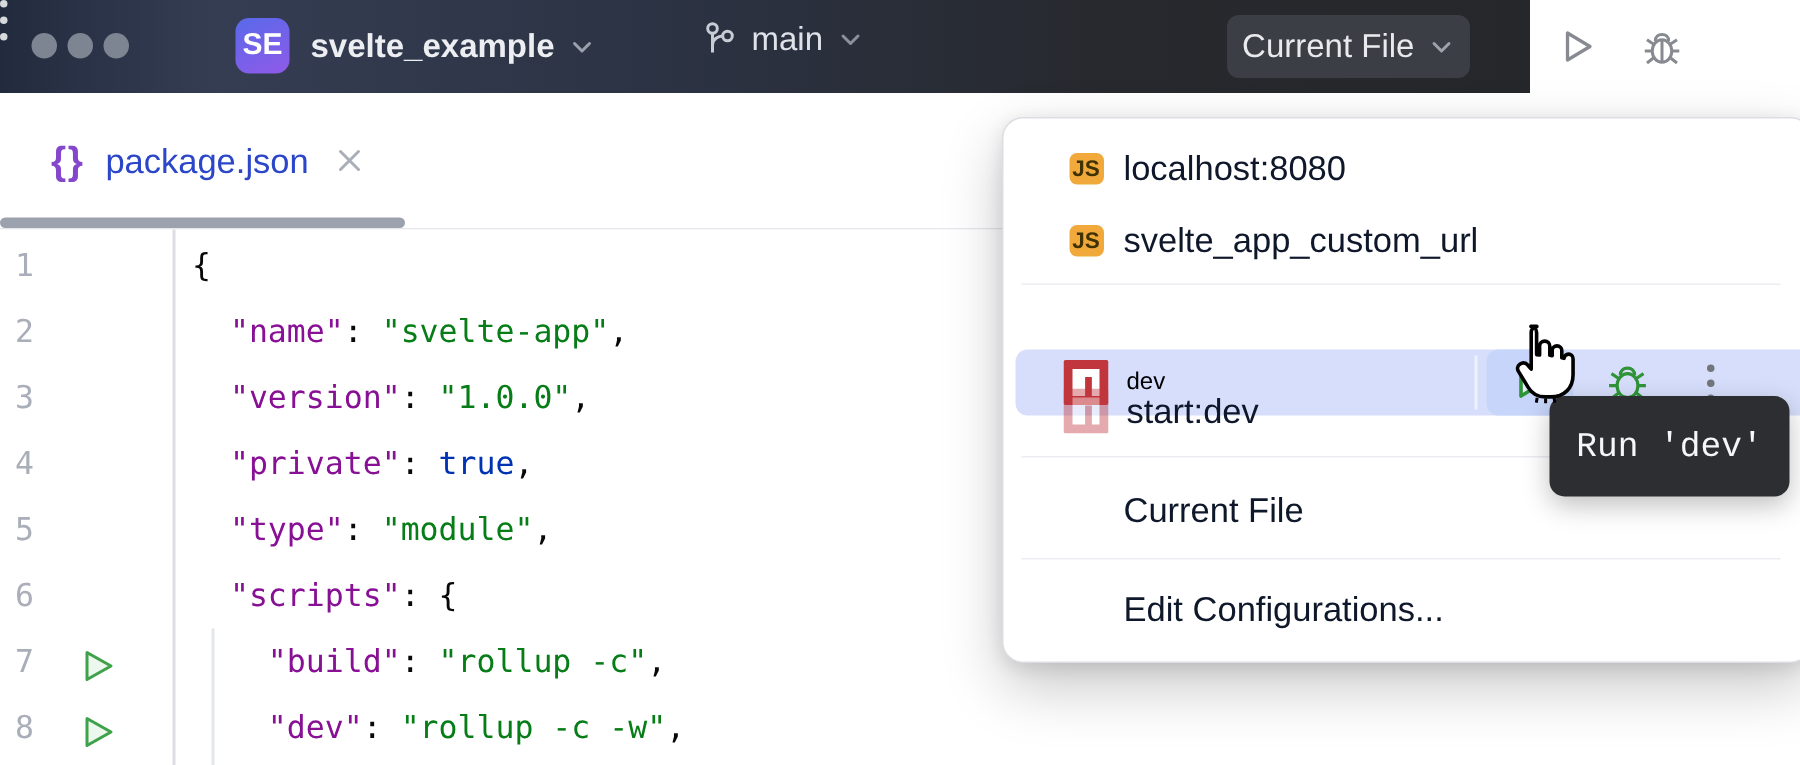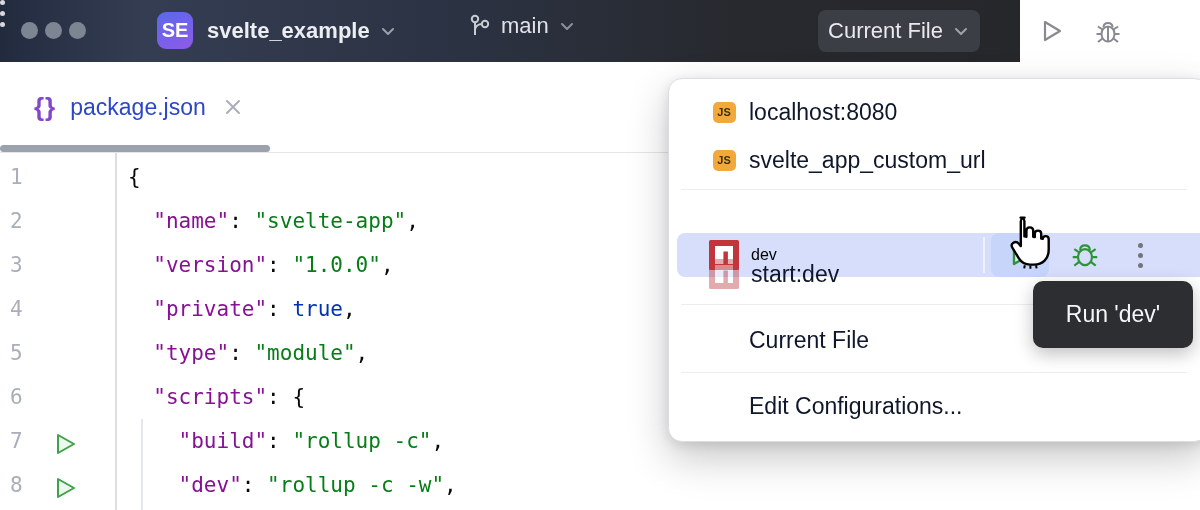--- a/index.html
+++ b/index.html
@@ -54,21 +54,21 @@
   .seg-kw { color:#0033b3; }
 
   
   .popup { position:absolute; left:668px; top:78px; width:540px; height:364px;
     background:#fff; border:1px solid #dcdee3; border-radius:14px;
     box-shadow:0 16px 40px rgba(0,0,0,.22), 0 3px 12px rgba(0,0,0,.10); }
   .pop-item { position:absolute; left:0; width:100%; display:flex; align-items:center; padding-left:40px; }
   .pop-item .lbl { color:#0f172a; font-size:23px; }
   .icon-box { width:30px; display:flex; justify-content:center; margin-right:10px; }
   .js-badge { width:23px; height:21px; border-radius:5px; background:#f2a93c;
-    color:#3f3100; font-size:11px; font-weight:700; display:flex; align-items:center; justify-content:center;text-align:right; }
+    color:#3f3100; font-size:15px; font-weight:700; display:flex; align-items:center; justify-content:center;text-align:right; }
   .pop-sep { position:absolute; left:12px; width:506px; height:1px; background:#ebedf0; }
   .pi-1 { top:9px;  height:48px; }
   .pi-2 { top:57px; height:48px; }
   .ps-1 { top:110px; }
   .pi-dev { top:125px; left:8px; width:558px; height:44px; background:#d6defb; border-radius:8px;
     padding-left:32px; position:absolute; display:flex; align-items:center;margin-top:29px; }
   .pi-4 { top:173px; height:44px; }
   .ps-2 { top:225px; }
   .pi-5 { top:239px; height:44px; padding-left:80px; }
   .ps-3 { top:293px; }
@@ -76,23 +76,23 @@
   .dev-actions { position:absolute; left:306px; top:0; height:44px; display:flex; align-items:center; }
   .dev-divider { width:2px; height:36px; background:#eef2fe; margin-right:6px; }
   .dev-play-btn { width:58px; height:44px; background:#c7d5fa; border-radius:8px;
     display:flex; align-items:center; justify-content:center; }
   .dev-bug { margin-left:14px; width:44px; display:flex; justify-content:center; }
   .dev-kebab { margin-left:18px; display:flex; flex-direction:column; gap:5px; width:30px; align-items:center; }
   .dev-kebab i { width:5px; height:5px; border-radius:50%; background:#72757a; }
   .npm-faded { opacity:.42; }
 
   
-  .tooltip { position:absolute; left:1033px; top:281px; width:160px; height:67px;
+  .tooltip { position:absolute; left:1033px; top:264px; width:160px; height:67px;
     background:#2c2e31; border-radius:10px; display:flex; align-items:center; justify-content:center;
-    box-shadow:0 6px 18px rgba(0,0,0,.25); }
+    box-shadow:0 6px 18px rgba(0,0,0,.25);font-family:Liberation Mono, monospace; }
   .tooltip .lbl { color:#f5f6f7; font-size:23px; }
 
   
   .cursor { position:absolute; left:1002px; top:214px; z-index:50; }
 </style>
 </head>
 <body>
 
 <div class="stage">
 

